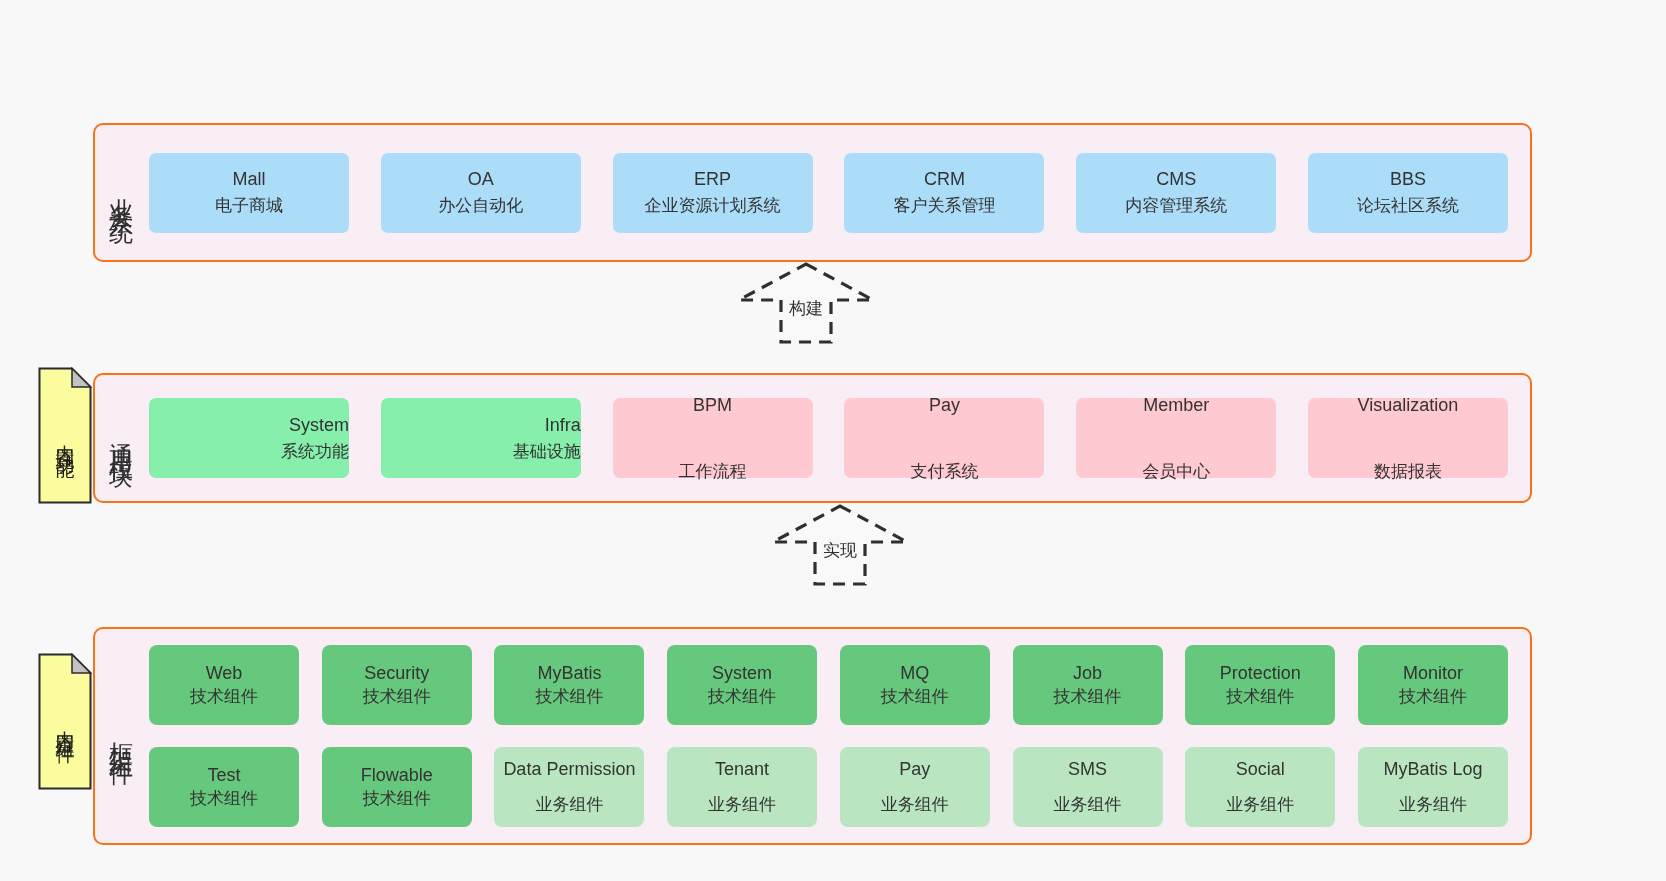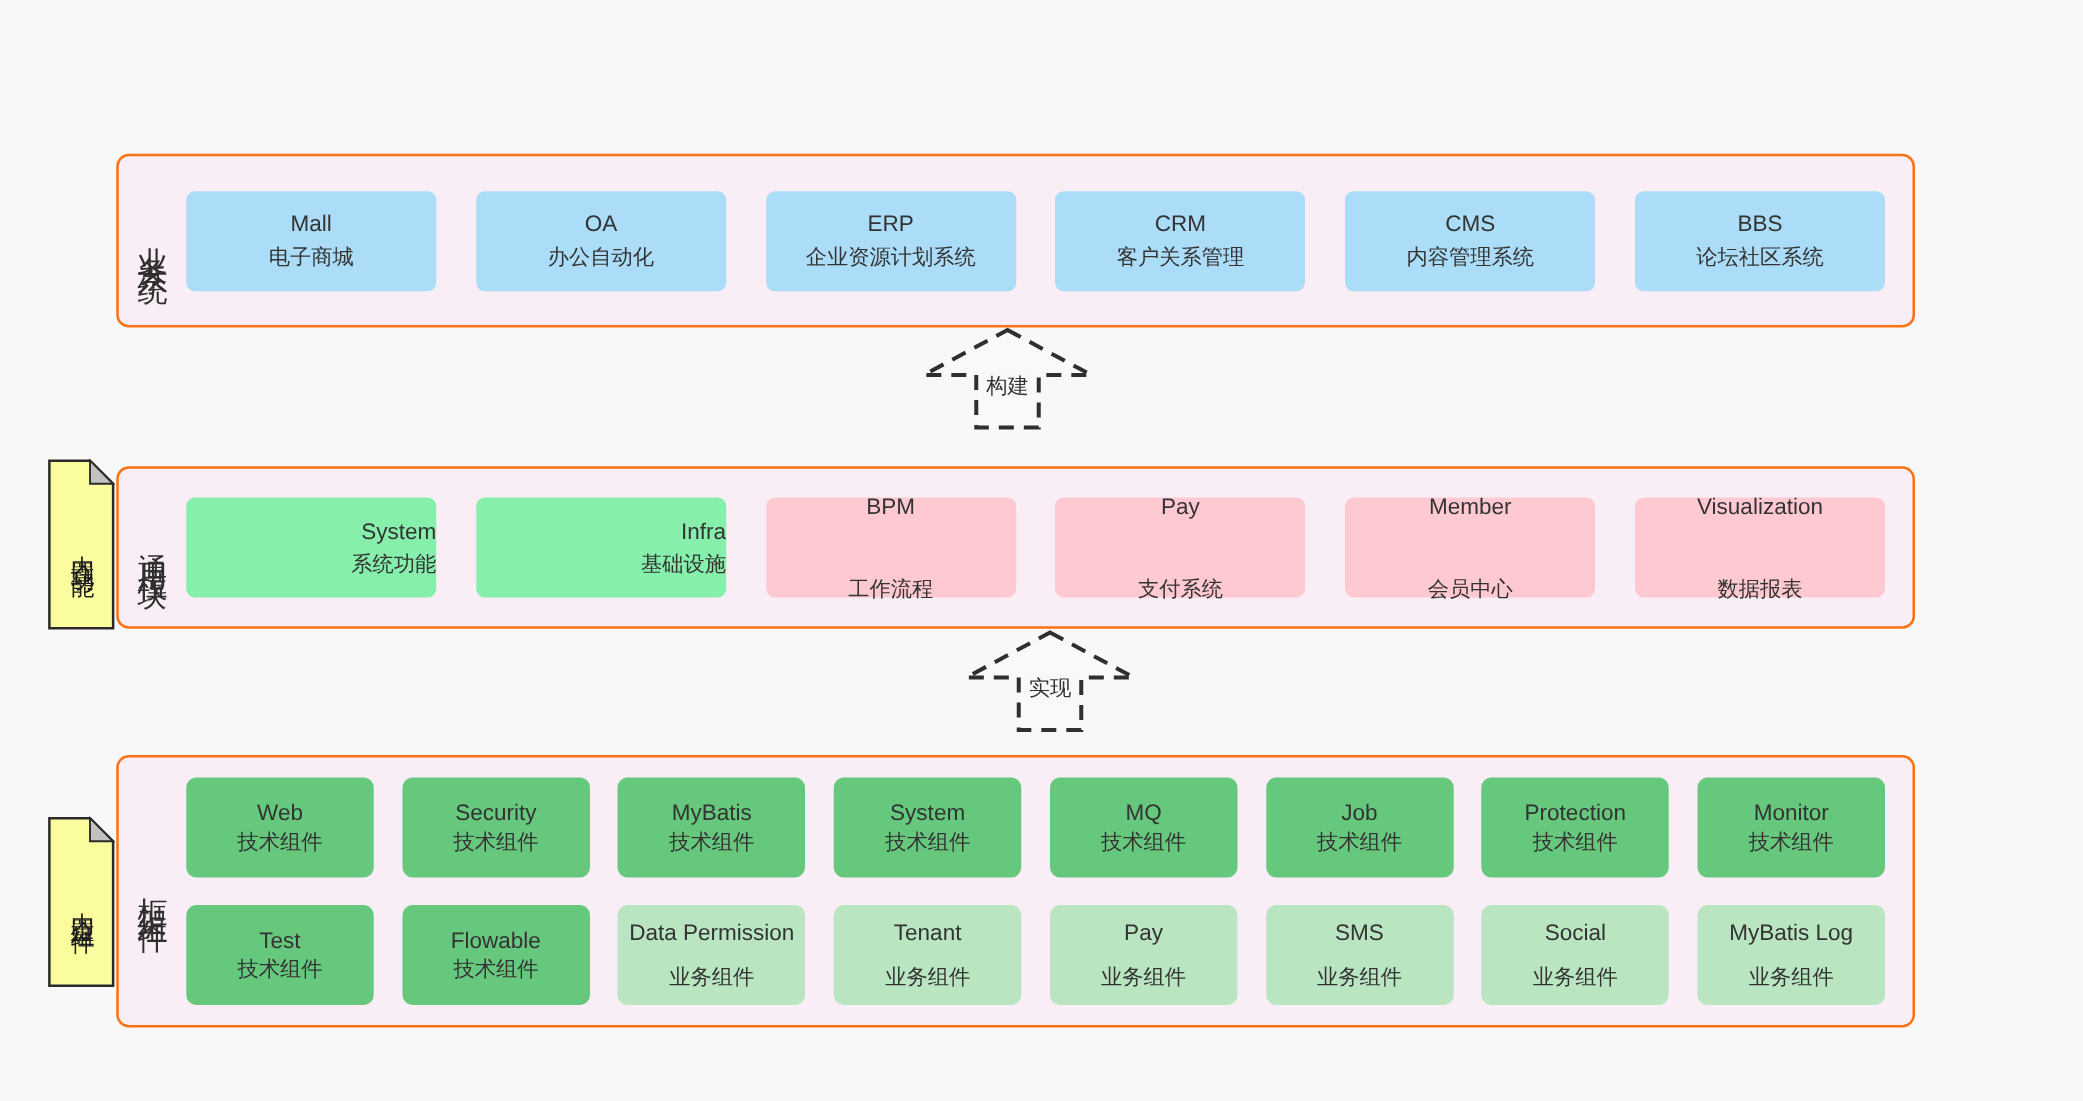--- a/index.html
+++ b/index.html
@@ -29,21 +29,21 @@
   .arrow svg{position:absolute;left:0;top:0;}
   .arrow-label{position:absolute;left:50%;top:36px;transform:translateX(-50%);
         background:#f8f8f8;padding:0 3px;font-size:17px;color:#333;white-space:nowrap;}
   .sticky{position:absolute;left:38px;width:54px;height:137px;}
   .sticky svg{position:absolute;left:0;top:0;}
   .sticky-text{position:absolute;left:0;top:0;width:100%;height:100%;display:flex;
         align-items:center;justify-content:center;writing-mode:vertical-rl;text-orientation:upright;
         font-size:19px;letter-spacing:5px;color:#1c1c1c;padding-top:6px;box-sizing:border-box;}
   #band1{top:123px;height:139px;}
   #band2{top:373px;height:130px;}
-  #band3{top:604px;height:218px;}
+  #band3{top:627px;height:218px;}
   #arrow1{left:736px;top:261px;}
   #arrow2{left:770px;top:503px;}
   #sticky1{top:367px;}
   #sticky2{top:653px;}
 </style>
 </head>
 <body>
 
 <div id="page">
 

